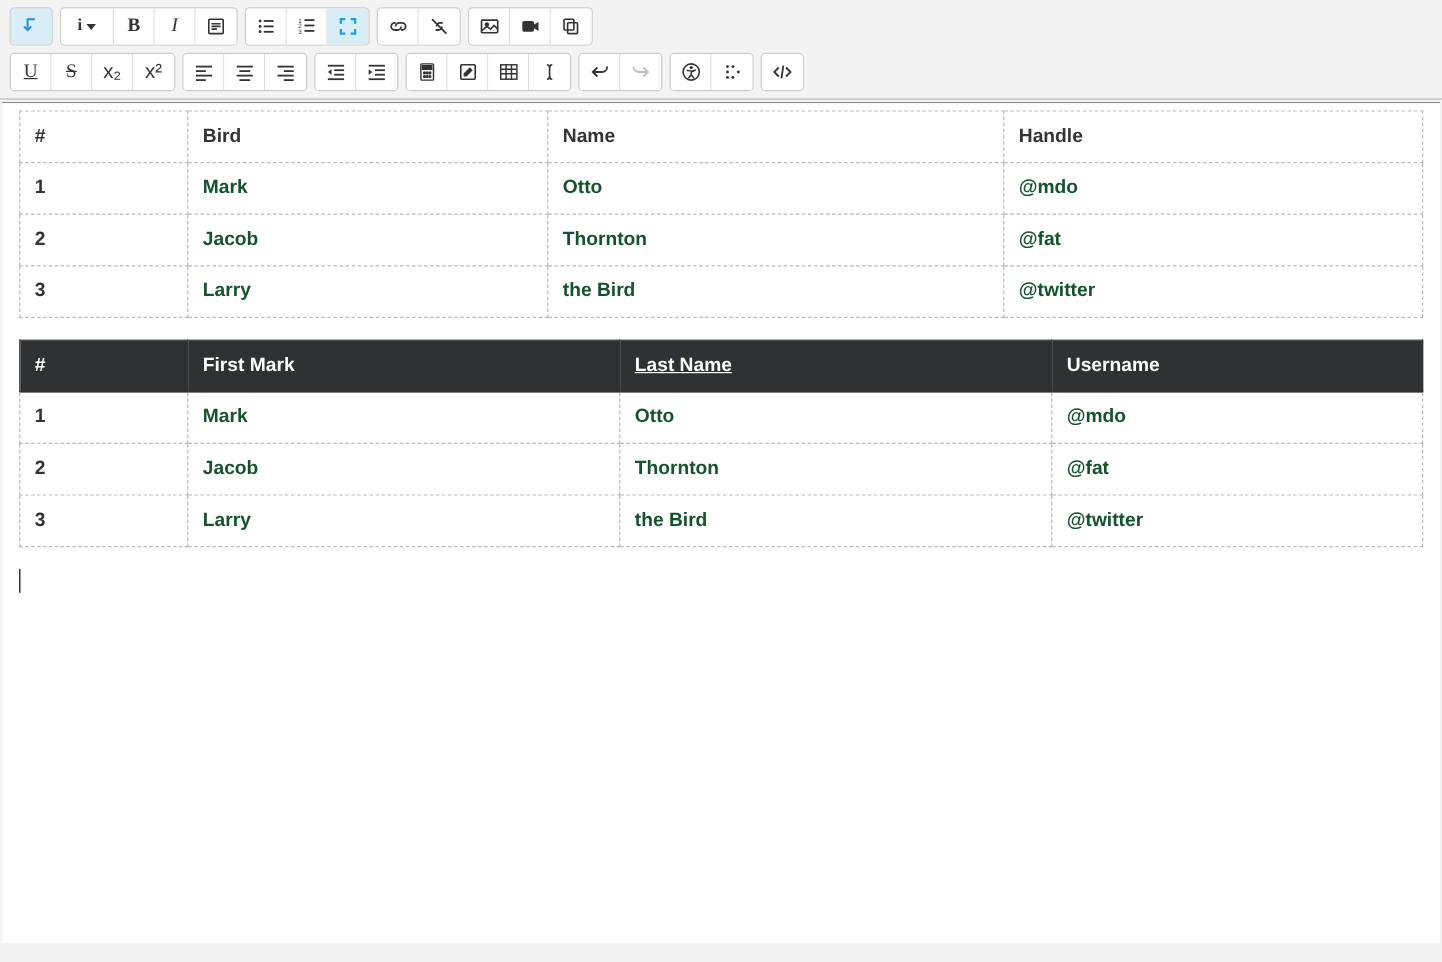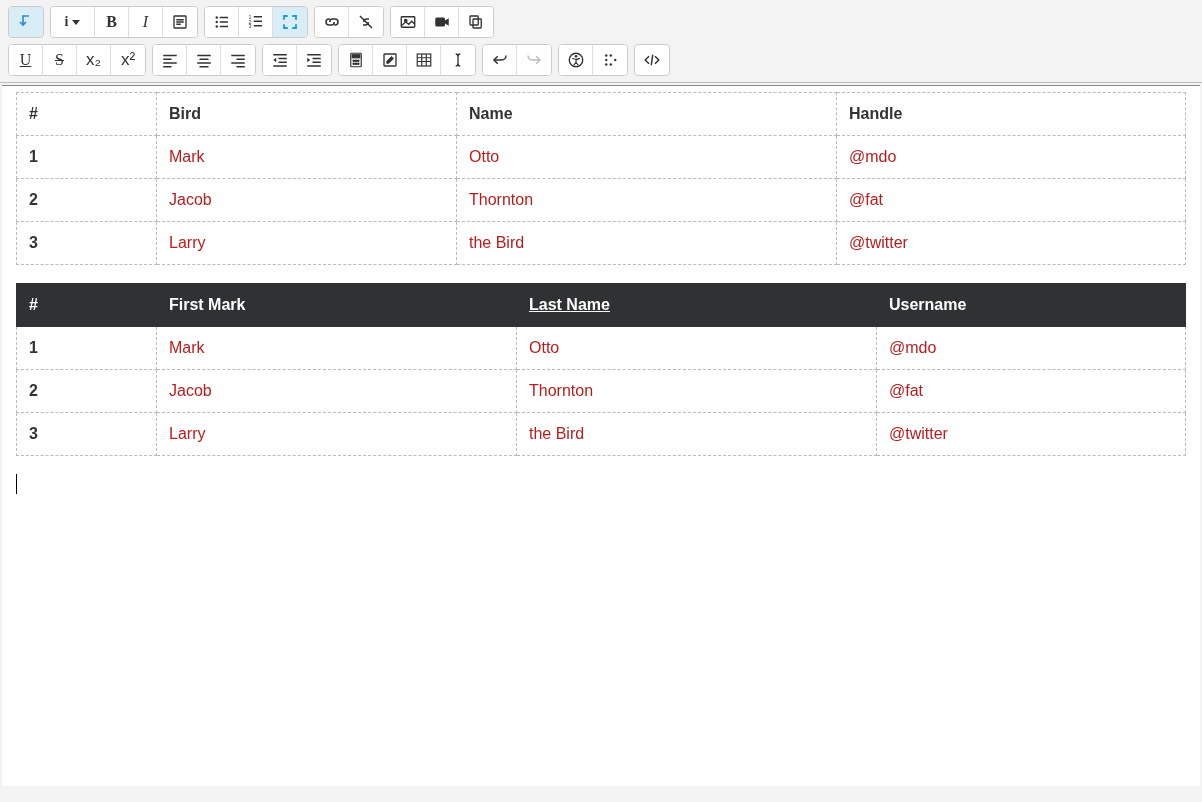--- a/index.html
+++ b/index.html
@@ -74,21 +74,22 @@
 .data-table {
   width: 100%;
   border-collapse: collapse;
   margin-bottom: 18px;
 }
 .data-table th, .data-table td {
   border: 1px dashed #bbb;
   padding: 12px 12px;
   text-align: left;
   font-size: 16px;
-  color: #b91c1c;
+  color: #14532d;
+  font-weight: bold;
 }
 .data-table th {
   font-weight: 700;
   color: #333;
 }
 .data-table td.idx { font-weight: 700; width: 140px; color:#333; }
 .col-first { width: 300px; }
 .col-last { width: 380px; }
 
 .dark-head th {

